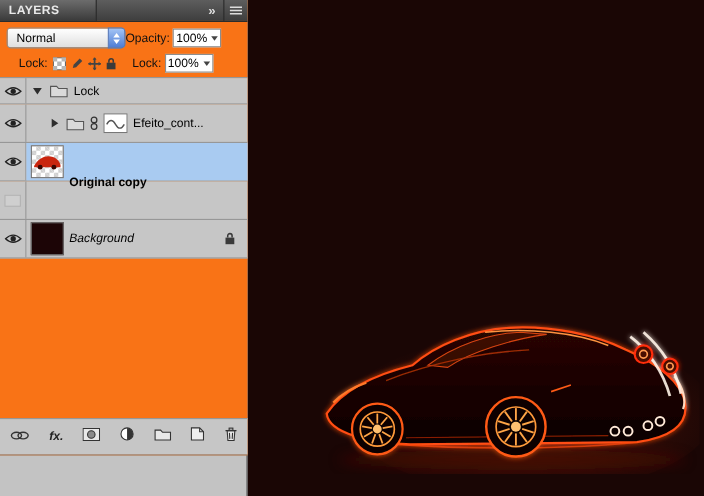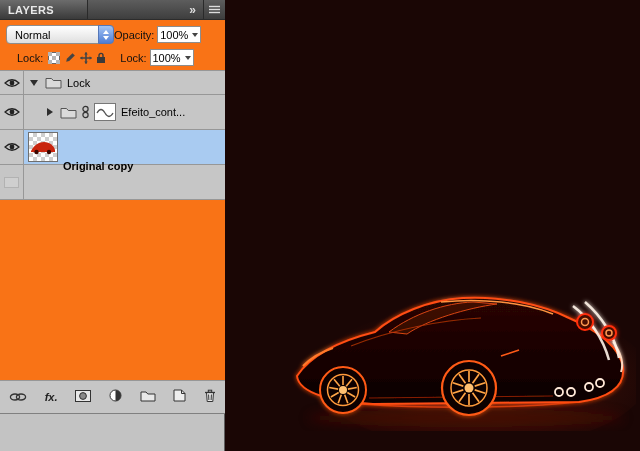--- a/index.html
+++ b/index.html
@@ -312,20 +312,38 @@
           <span class="name bold">Original copy</span>
         </div>
       </div>
 
       <div class="row h35">
         <div class="eye-cell">
           <span class="eye-well"></span>
         </div>
       </div>
 
+      <div class="row h35">
+        <div class="eye-cell">
+          <svg width="16" height="10" viewBox="0 0 16 10">
+              <path d="M1,5 Q8,-1.5 15,5 Q8,11.5 1,5 Z" fill="none" stroke="#222" stroke-width="1.2"></path>
+              <circle cx="8" cy="5" r="2.4" fill="#222"></circle>
+            </svg>
+        </div>
+        <div class="row-main">
+          <span class="thumb dark"></span>
+          <span class="name italic">Background</span>
+          <span class="row-lock">
+            <svg width="10" height="12" viewBox="0 0 10 12">
+                <rect x="1" y="5" width="8" height="6" fill="#3a3a3a"></rect>
+                <path d="M3,5 V3.4 a2,2 0 0 1 4,0 V5" fill="none" stroke="#3a3a3a" stroke-width="1.4"></path>
+              </svg>
+          </span>
+        </div>
+      </div>
 
     </div>
 
     <div class="panel-footer">
       <span>
         <svg width="18" height="10" viewBox="0 0 18 10">
             <ellipse cx="6" cy="5" rx="4.6" ry="3" fill="none" stroke="#333" stroke-width="1.3"></ellipse>
             <ellipse cx="12" cy="5" rx="4.6" ry="3" fill="none" stroke="#333" stroke-width="1.3"></ellipse>
           </svg>
       </span>

